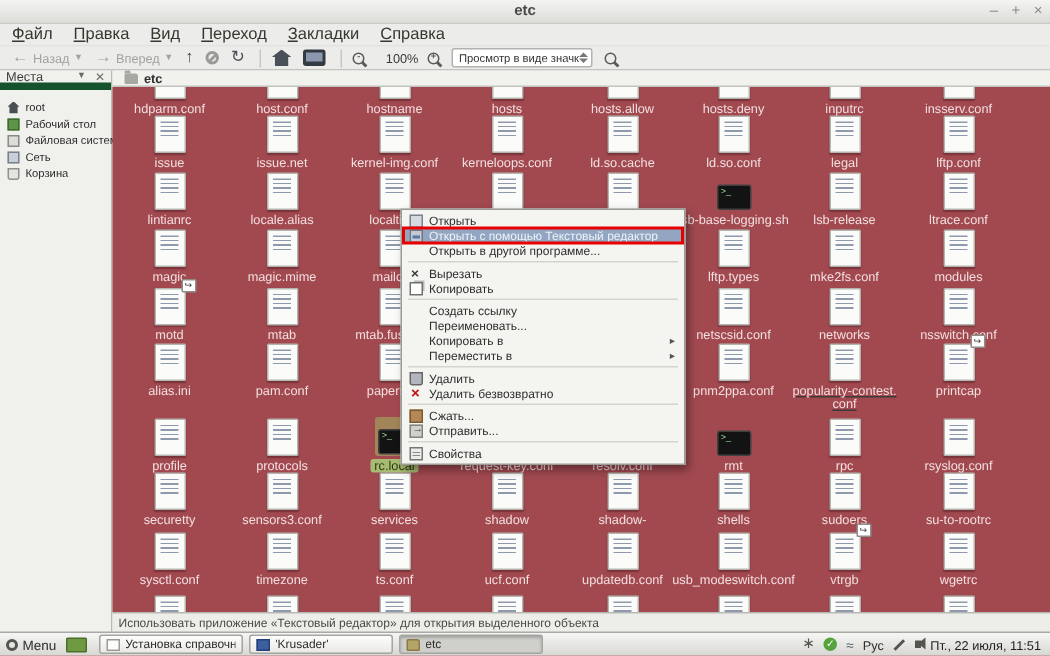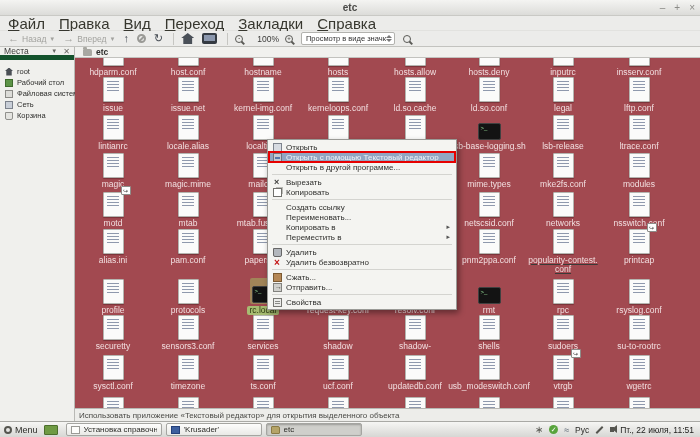--- a/index.html
+++ b/index.html
@@ -17,21 +17,21 @@
   
   #titlebar{position:absolute;left:0;top:0;width:700px;height:16px;
     background:linear-gradient(#f4f4f2,#dcdcd9);border-bottom:1px solid #c9c9c5;text-align:center;}
   #titlebar .title{font-size:10px;font-weight:bold;color:#4a4a48;line-height:16px;}
   #win-controls{position:absolute;right:5px;top:0;height:16px;display:flex;gap:9px;align-items:center;}
   #win-controls span{color:#8b8b87;font-size:10px;line-height:10px;cursor:default;}
 
   
   #menubar{position:absolute;left:0;top:16px;width:700px;height:15px;background:var(--chrome);
     display:flex;align-items:center;padding-left:8px;gap:14px;border-bottom:1px solid #e2e2df;}
-  .mb-item{font-size:15px;color:#37372f;cursor:default;}
+  .mb-item{font-size:11px;color:#37372f;cursor:default;}
   .mb-item u{text-decoration:underline;}
 
   
   #toolbar{position:absolute;left:0;top:31px;width:700px;height:16px;background:var(--chrome);
     display:flex;align-items:center;padding-left:8px;border-bottom:1px solid #c3c3bf;}
   .tb-btn{display:flex;align-items:center;gap:3px;margin-right:8px;cursor:default;}
   .tb-dis{color:#a2a29e;}
   .arrow-glyph{font-size:11px;font-weight:bold;line-height:11px;}
   .dd{font-size:6px;color:#a2a29e;}
   .tb-lbl{font-size:8.5px;}
@@ -421,21 +421,21 @@
     <div class="cell" style="left: 303px; top: 94px;">
       <div class="icw">
         <div class="i-doc"></div>
       </div>
       <div class="flabel">manpath.config</div>
     </div>
     <div class="cell" style="left: 377px; top: 94px;">
       <div class="icw">
         <div class="i-doc"></div>
       </div>
-      <div class="flabel">mime.types</div>
+      <div class="flabel">lftp.types</div>
     </div>
     <div class="cell" style="left: 451px; top: 94px;">
       <div class="icw">
         <div class="i-doc"></div>
       </div>
       <div class="flabel">mke2fs.conf</div>
     </div>
     <div class="cell" style="left: 527px; top: 94px;">
       <div class="icw">
         <div class="i-doc"></div>

